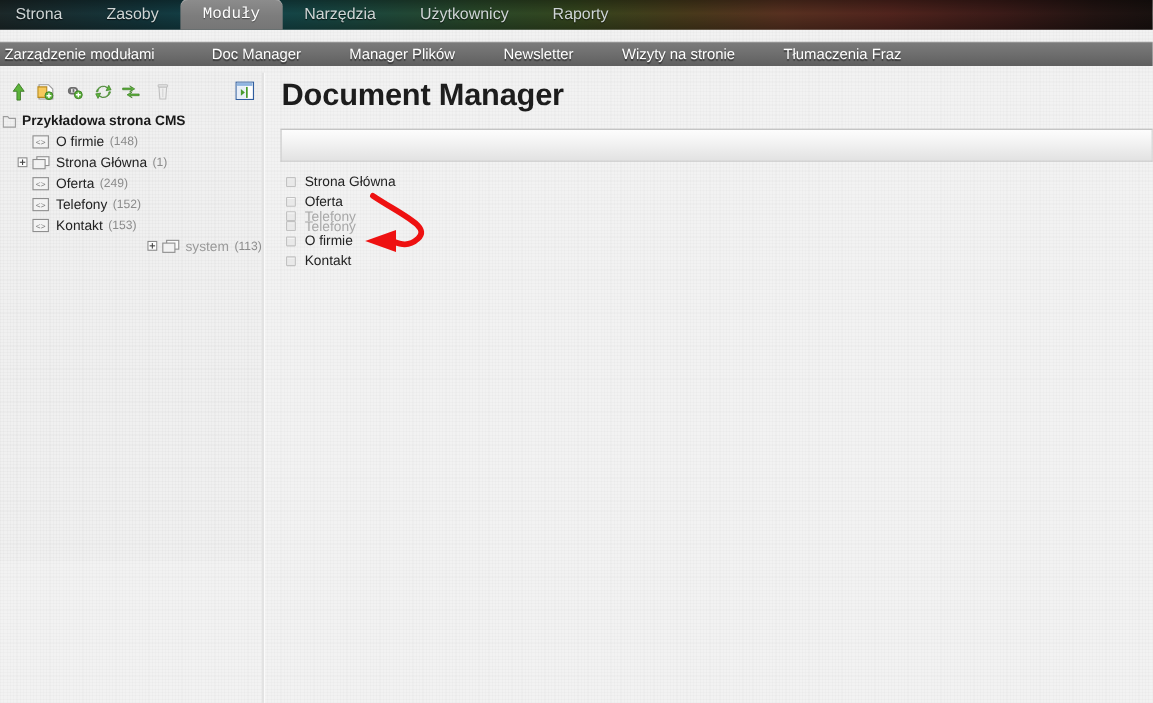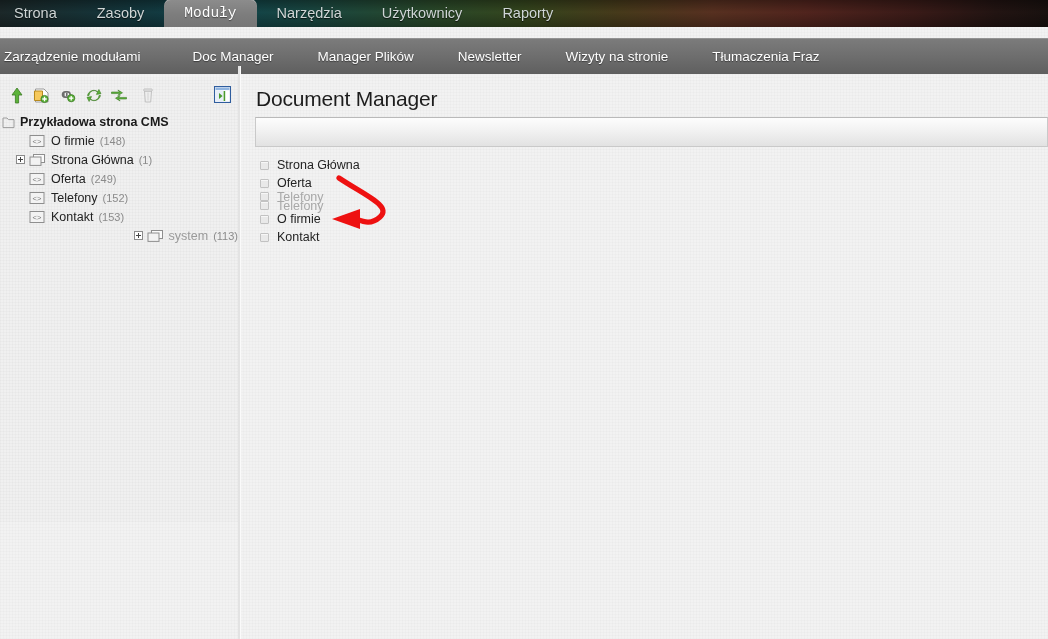--- a/index.html
+++ b/index.html
@@ -65,21 +65,21 @@
     color: #ffffff;
     box-shadow: inset 0 1px 0 rgba(255,255,255,0.28);
     text-shadow: 0 1px 1px rgba(0,0,0,0.45);
     font-family: Liberation Mono, monospace;
   }
 
   
   .subbar {
     position: absolute;
     left: 0; top: 38px;
-    width: 1048px; height: 36px;
+    width: 1048px; height: 22px;
     background: linear-gradient(180deg, #7c7c7c 0%, #6e6e6e 50%, #5f5f5f 100%);
     display: flex;
     align-items: center;
     box-shadow: inset 0 1px 0 rgba(255,255,255,0.18);
   }
   .subitem {
     font-size: 13.5px;
     color: #ffffff;
     padding: 0 22px;
     white-space: nowrap;
@@ -90,21 +90,20 @@
   
   .sidebar {
     position: absolute;
     left: 0; top: 66px;
     width: 238px; height: 444px;
     background-color: #f0f0f0;
     background-image:
       repeating-linear-gradient(0deg, rgba(0,0,0,0.018) 0 1px, rgba(255,255,255,0) 1px 3px),
       repeating-linear-gradient(90deg, rgba(0,0,0,0.018) 0 1px, rgba(255,255,255,0) 1px 3px);
     overflow: hidden;
-    margin-top: 12px;
   }
   .sb-divider {
     position: absolute;
     left: 238px; top: 66px;
     width: 2px; height: 573px;
     background: #e3e3e3;
   }
   .sb-divider2 {
     position: absolute;
     left: 240px; top: 66px;
@@ -180,24 +179,24 @@
   
   .content {
     position: absolute;
     left: 241px; top: 66px;
     width: 807px; height: 573px;
     overflow: hidden;
   }
 
   .page-title {
     position: absolute;
-    left: 15px; top: 21px;
-    font-size: 21px;
+    left: 15px; top: 4px;
+    font-size: 28px;
     color: #1d1d1d;
-    font-weight: normal;
+    font-weight: bold;
     letter-spacing: -0.2px;
   }
 
   .toolbar-strip {
     position: absolute;
     left: 14px; top: 51px;
     width: 793px; height: 30px;
     background: linear-gradient(180deg, #fdfdfd 0%, #f3f3f3 40%, #e2e2e2 100%);
     border: 1px solid #c9c9c9;
     border-top-color: #b9b9b9;

